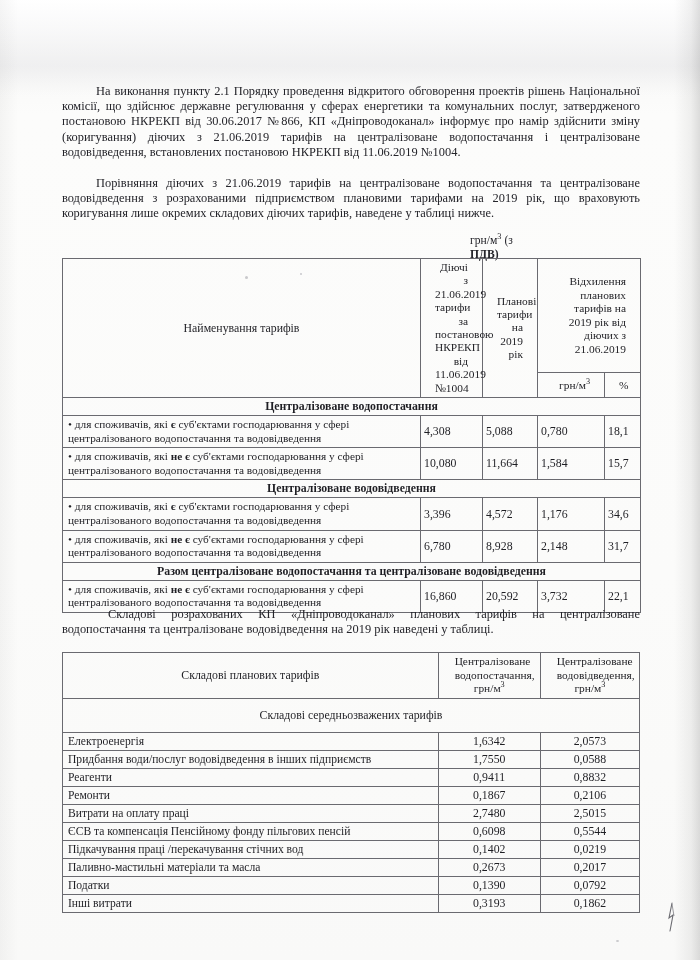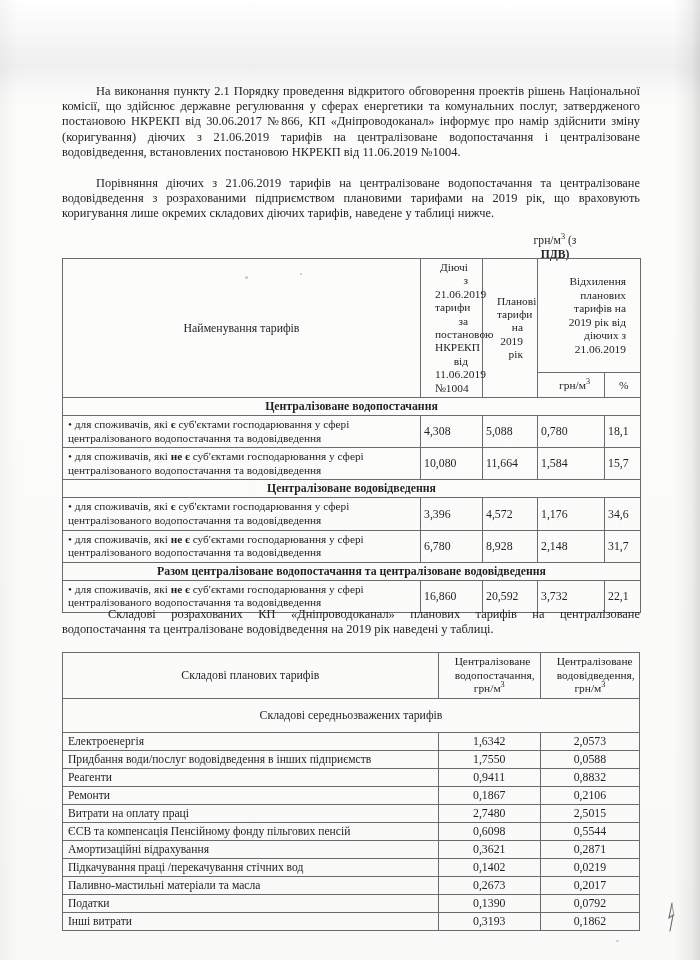--- a/index.html
+++ b/index.html
@@ -82,21 +82,21 @@
     top: 607px;
     width: 578px;
     text-indent: 46px;
   }
 
   .unit-note {
     position: absolute;
     left: 470px;
     top: 234px;
     width: 170px;
-    text-align: center;
+    text-align: left;
     font-size: 11.6px;
     line-height: 14px;
     color: #24242a;
   }
   .unit-note .pdv { font-weight: bold; }
 
   table.doc-table {
     position: absolute;
     border-collapse: collapse;
     font-size: 11.4px;
@@ -327,25 +327,20 @@
           <td class="row-label">Витрати на оплату праці</td>
           <td class="num">2,7480</td>
           <td class="num">2,5015</td>
         </tr>
         <tr>
           <td class="row-label">ЄСВ та компенсація Пенсійному фонду пільгових пенсій</td>
           <td class="num">0,6098</td>
           <td class="num">0,5544</td>
         </tr>
         <tr>
-          <td class="row-label">Амортизаційні відрахування</td>
-          <td class="num">0,3621</td>
-          <td class="num">0,2871</td>
-        </tr>
-        <tr>
           <td class="row-label">Підкачування праці /перекачування стічних вод</td>
           <td class="num">0,1402</td>
           <td class="num">0,0219</td>
         </tr>
         <tr>
           <td class="row-label">Паливно-мастильні матеріали та масла</td>
           <td class="num">0,2673</td>
           <td class="num">0,2017</td>
         </tr>
         <tr>

